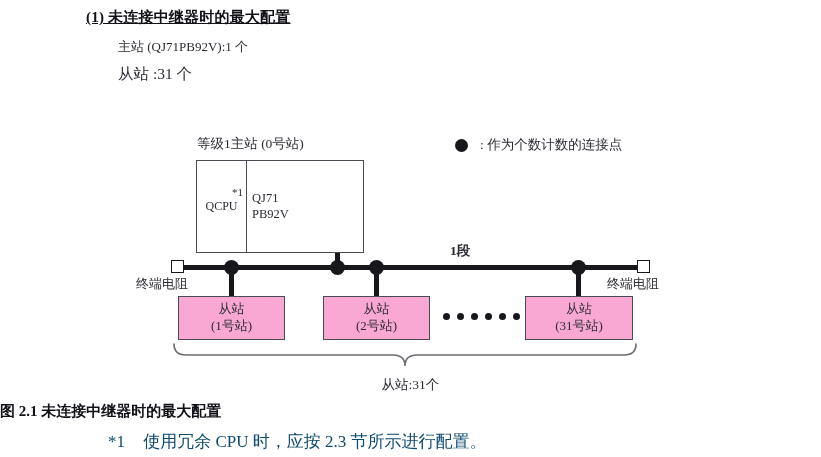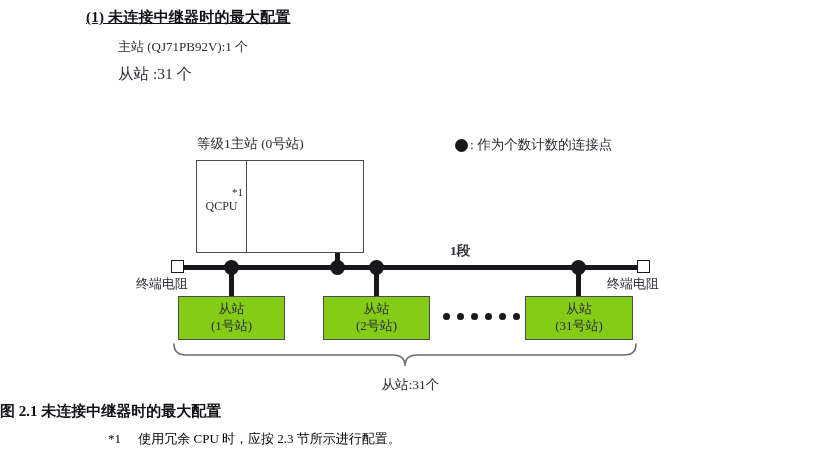--- a/index.html
+++ b/index.html
@@ -43,21 +43,21 @@
     white-space: nowrap;
     color: #2b2b33;
   }
 
   
   #legend {
     left: 455px;
     top: 136px;
     display: flex;
     align-items: center;
-    gap: 2px;
+    gap: 12px;
     white-space: nowrap;
   }
   #legend .legend-dot {
     width: 13px;
     height: 13px;
     border-radius: 50%;
     background: #17171c;
     display: inline-block;
   }
   #legend .legend-text {
@@ -166,21 +166,21 @@
     border-radius: 50%;
     background: #17171c;
     top: 259.5px;
   }
 
   
   .slave-box {
     height: 44px;
     border: 1.5px solid #4a4a52;
     box-sizing: border-box;
-    background: #84cc16;
+    background: #f9a8d4;
     top: 296px;
     display: flex;
     flex-direction: column;
     align-items: center;
     justify-content: center;
     line-height: 1.3;
     font-size: 13px;
     color: #2b2b33;
   }
   #slave-1  { left: 178px; width: 107px; }
@@ -216,22 +216,22 @@
   #figure-caption {
     left: 0; right: 0;
     top: 402px;
     font-size: 15px;
     font-weight: bold;
     color: #111118;
   }
   #footnote {
     left: 108px;
     top: 430px;
-    font-size: 13px;
-    color: #000000;
+    font-size: 17px;
+    color: #0c4a6e;
     white-space: nowrap;
   }
   #footnote .fn-mark { margin-right: 14px; }
 </style>
 </head>
 <body>
 
 <div class="abs" id="section-heading">(1) 未连接中继器时的最大配置</div>
 
 <div class="abs" id="spec-line-master">主站 (QJ71PB92V):1 个</div>
@@ -243,20 +243,24 @@
   <span class="legend-text">: 作为个数计数的连接点</span>
 </div>
 
 <div class="abs" id="master-label">等级1主站 (0号站)</div>
 
 <div class="abs" id="master-rack">
   <div class="rack-cell" id="cell-cpu">
     <span class="cpu-text">QCPU</span>
     <span class="footnote-mark">*1</span>
   </div>
+  <div class="rack-cell" id="cell-net">
+    <span>QJ71</span>
+    <span>PB92V</span>
+  </div>
 </div>
 
 <div class="abs drop" style="left:335px; top:253px; height:14px;"></div>
 
 <div class="abs bus-line"></div>
 
 <div class="abs term-square" id="term-left"></div>
 <div class="abs term-square" id="term-right"></div>
 
 <div class="abs term-label" id="term-label-left">终端电阻</div>

